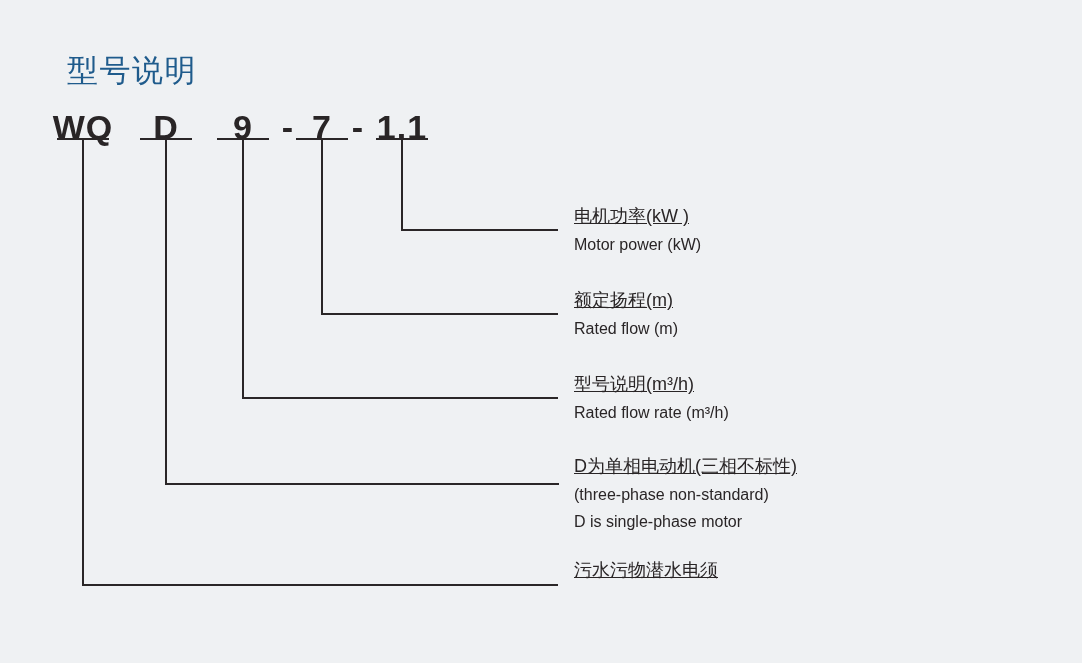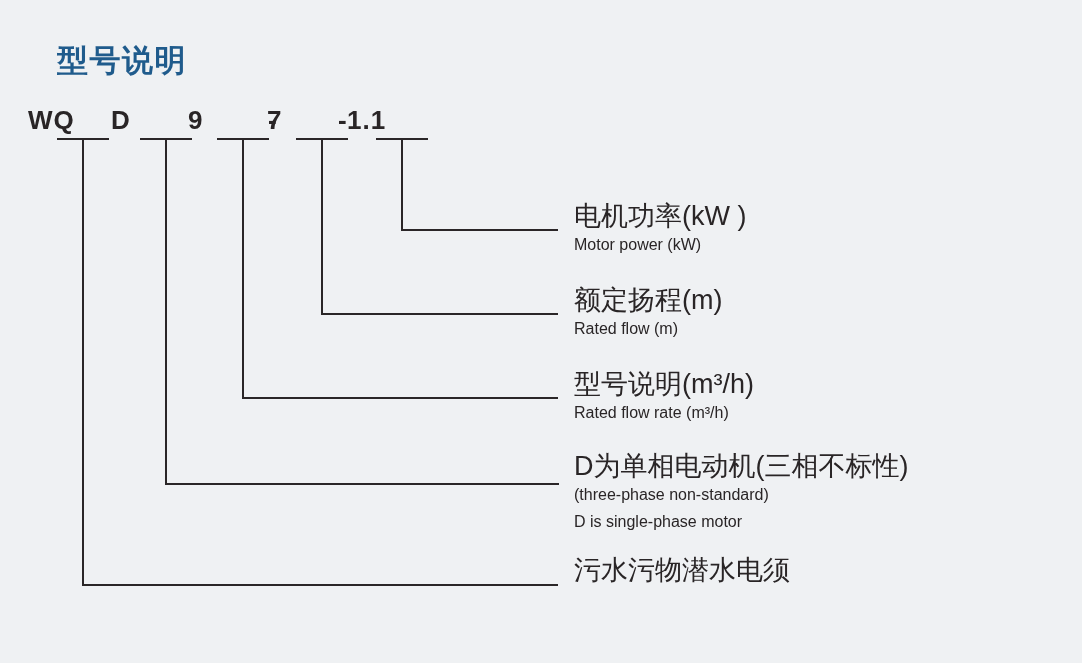--- a/index.html
+++ b/index.html
@@ -10,30 +10,30 @@
   }
   .canvas{
     position:relative;
     width:1082px;height:663px;
     background:var(--bg);
     font-family:"Liberation Sans","DejaVu Sans",sans-serif;
     color:var(--ink);
     overflow:hidden;
   }
   .title{
-    position:absolute;left:57px;top:40px;margin:0;
-    font-size:31px;font-weight:bold;letter-spacing:1.5px;
+    position:absolute;left:57px;top:40px;margin:10px;
+    font-size:31px;font-weight:normal;letter-spacing:1.5px;
     color:var(--title);
   }
   
   .code-seg,.code-dash{
-    position:absolute;top:102px;
-    font-size:26px;font-weight:bold;line-height:36px;
+    position:absolute;top:109px;
+    font-size:34px;font-weight:bold;line-height:36px;
     color:var(--ink);
-    width:110px;
+    width:110px;text-align:center;
     letter-spacing:1px;
     white-space:nowrap;
   }
   .code-dash{width:40px;}
   .seg-0{left:28px}
   .seg-1{left:111px}
   .seg-2{left:188px}
   .seg-3{left:267px}
   .seg-4{left:347px}
   .dash-0{left:268px}
@@ -49,21 +49,21 @@
   .v-3{left:321px;height:177px}
   .v-4{left:401px;height:93px}
   .h{height:2px;}
   .h-0{left:82px;top:584px;width:476px}
   .h-1{left:165px;top:483px;width:394px}
   .h-2{left:242px;top:397px;width:316px}
   .h-3{left:321px;top:313px;width:237px}
   .h-4{left:401px;top:229px;width:157px}
   
   .lbl{position:absolute;left:574px;white-space:nowrap;}
-  .lbl .zh{font-size:27px;line-height:30px;}
+  .lbl .zh{font-size:18px;line-height:30px;text-decoration:underline;}
   .lbl .en{font-size:16px;line-height:27px;}
   .lbl-power{top:201px}
   .lbl-head{top:285px}
   .lbl-flow{top:369px}
   .lbl-motor{top:451px}
   .lbl-sewage{top:555px}
 </style>
 </head>
 <body style="--bg: #eff1f3; --title: #1f5b8c; --ink: #292526; --line: #2a2627;">
 

